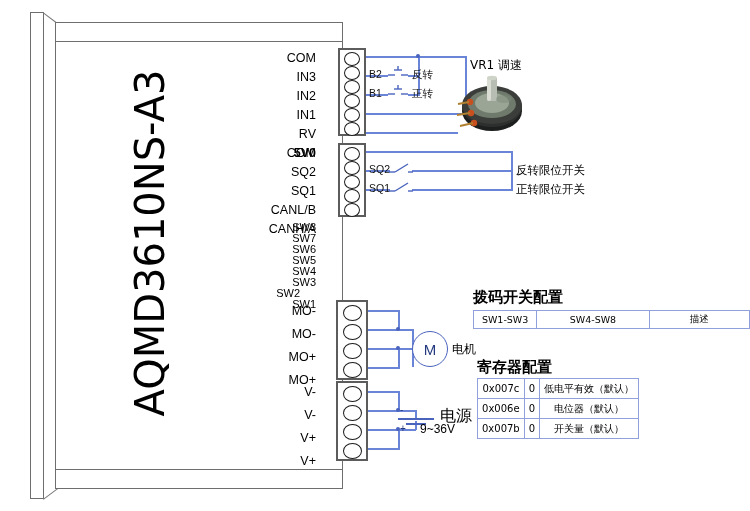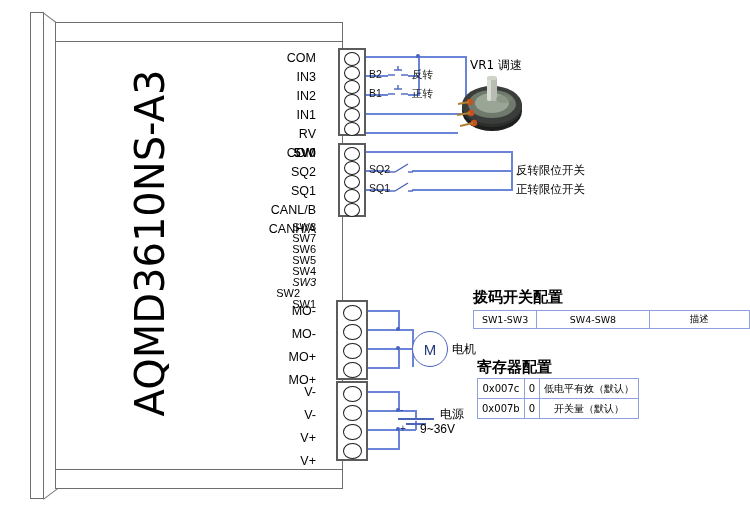--- a/index.html
+++ b/index.html
@@ -88,21 +88,21 @@
   <div class="pin-label" style="right:0;top:57px;width:70px;">CANL/B</div>
   <div class="pin-label" style="right:0;top:76px;width:70px;">CANH/A</div>
 </div>
 
 <div class="abs" style="left:256px;top:222px;width:60px;">
   <div class="sw-label" style="right:0;top:0px;width:60px;">SW8</div>
   <div class="sw-label" style="right:0;top:11px;width:60px;">SW7</div>
   <div class="sw-label" style="right:0;top:22px;width:60px;">SW6</div>
   <div class="sw-label" style="right:0;top:33px;width:60px;">SW5</div>
   <div class="sw-label" style="right:0;top:44px;width:60px;">SW4</div>
-  <div class="sw-label" style="right:0;top:55px;width:60px;font-style:italic;">SW3</div>
+  <div class="sw-label" style="right:0;top:55px;width:60px;">SW3</div>
   <div class="sw-label" style="right:16px;top:66px;width:60px;">SW2</div>
   <div class="sw-label" style="right:0;top:77px;width:60px;">SW1</div>
 </div>
 
 <div class="abs" style="left:256px;top:305px;width:60px;">
   <div class="pin-label" style="right:0;top:0px;width:60px;">MO-</div>
   <div class="pin-label" style="right:0;top:23px;width:60px;">MO-</div>
   <div class="pin-label" style="right:0;top:46px;width:60px;">MO+</div>
   <div class="pin-label" style="right:0;top:69px;width:60px;">MO+</div>
 </div>
@@ -265,21 +265,21 @@
   <div class="wire wire-h" style="left:398px;top:429px;width:18px;"></div>
   <div class="node" style="left:396px;top:427px;"></div>
   <div class="wire wire-v" style="left:415px;top:410px;height:8px;"></div>
   <div class="wire wire-v" style="left:415px;top:421px;height:9px;"></div>
 </div>
 
 <div class="bat-long" style="left:398px;top:418px;width:36px;"></div>
 <div class="bat-short" style="left:406px;top:423px;width:20px;"></div>
 <div class="bat-sign" style="left:400px;top:404px;">-</div>
 <div class="bat-sign" style="left:400px;top:423px;">+</div>
-<div class="slabel cn" style="left:440px;top:406px;font-size:12px;">电源</div>
+<div class="slabel cn" style="left:440px;top:406px;font-size:16px;">电源</div>
 <div class="slabel" style="left:420px;top:422px;font-size:12px;">9~36V</div>
 
 <div class="tbl-title cn" style="left:473px;top:288px;">拨码开关配置</div>
 <table class="cfg" id="dip-table">
   <tbody>
       <tr>
     <th style="width:58px;">SW1-SW3</th>
     <th style="width:110px;">SW4-SW8</th>
     <th style="width:98px;">描述</th>
   </tr>
@@ -288,18 +288,23 @@
 
 <div class="tbl-title cn" style="left:477px;top:358px;">寄存器配置</div>
 <table class="cfg" id="reg-table">
   <tbody>
   <tr>
     <td class="bold-cell">0x007c</td>
     <td class="bold-cell">0</td>
     <td>低电平有效（默认）</td>
   </tr>
   <tr>
+    <td class="bold-cell">0x006e</td>
+    <td class="bold-cell">0</td>
+    <td>电位器（默认）</td>
+  </tr>
+  <tr>
     <td class="bold-cell">0x007b</td>
     <td class="bold-cell">0</td>
     <td>开关量（默认）</td>
   </tr>
 </tbody>
   </table>
 
 </body></html>

